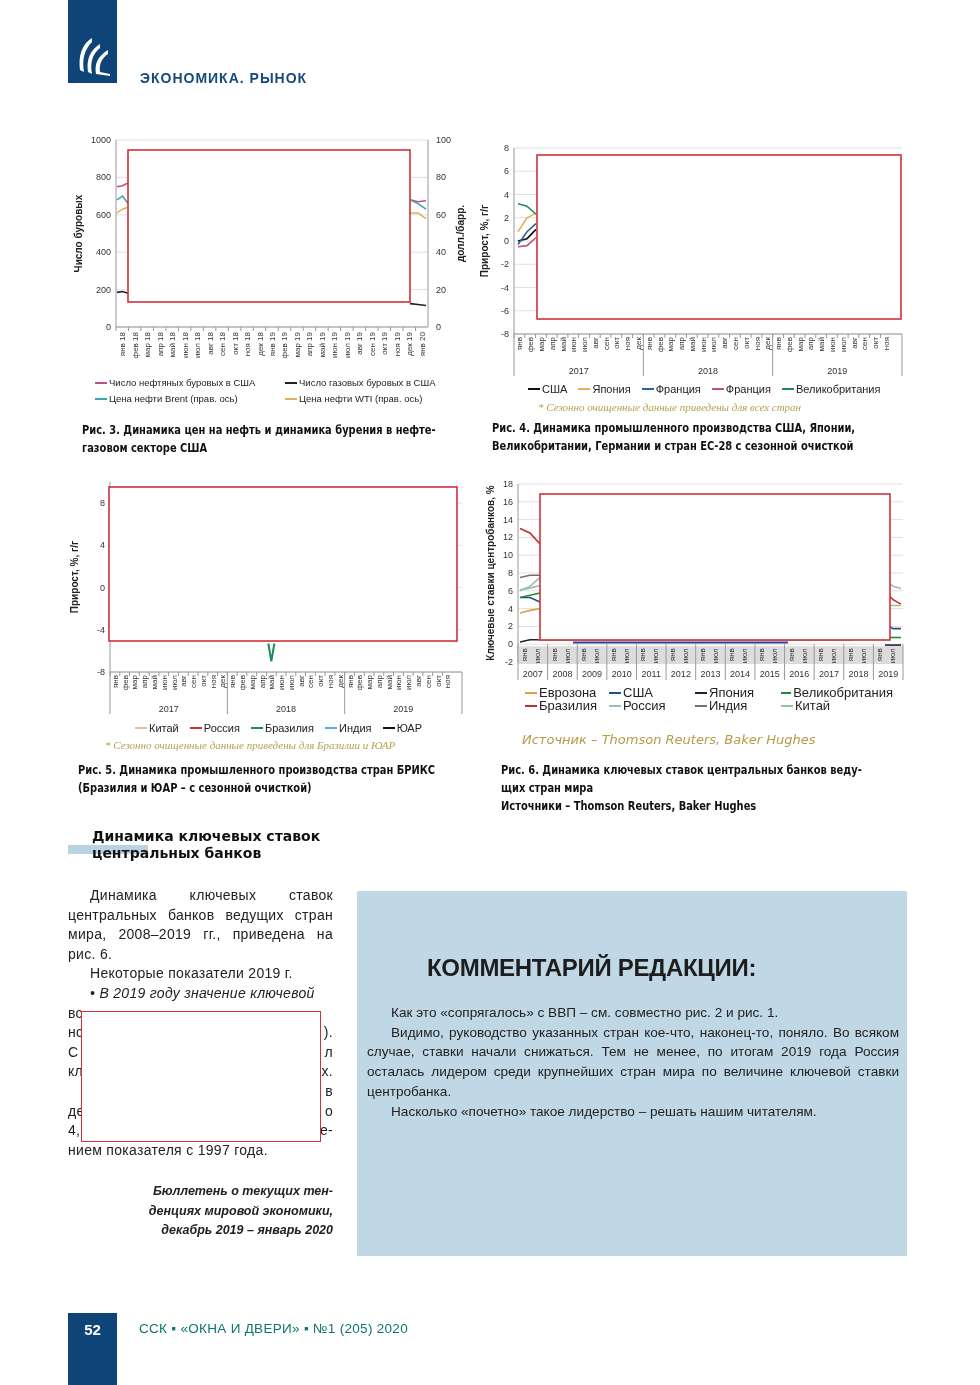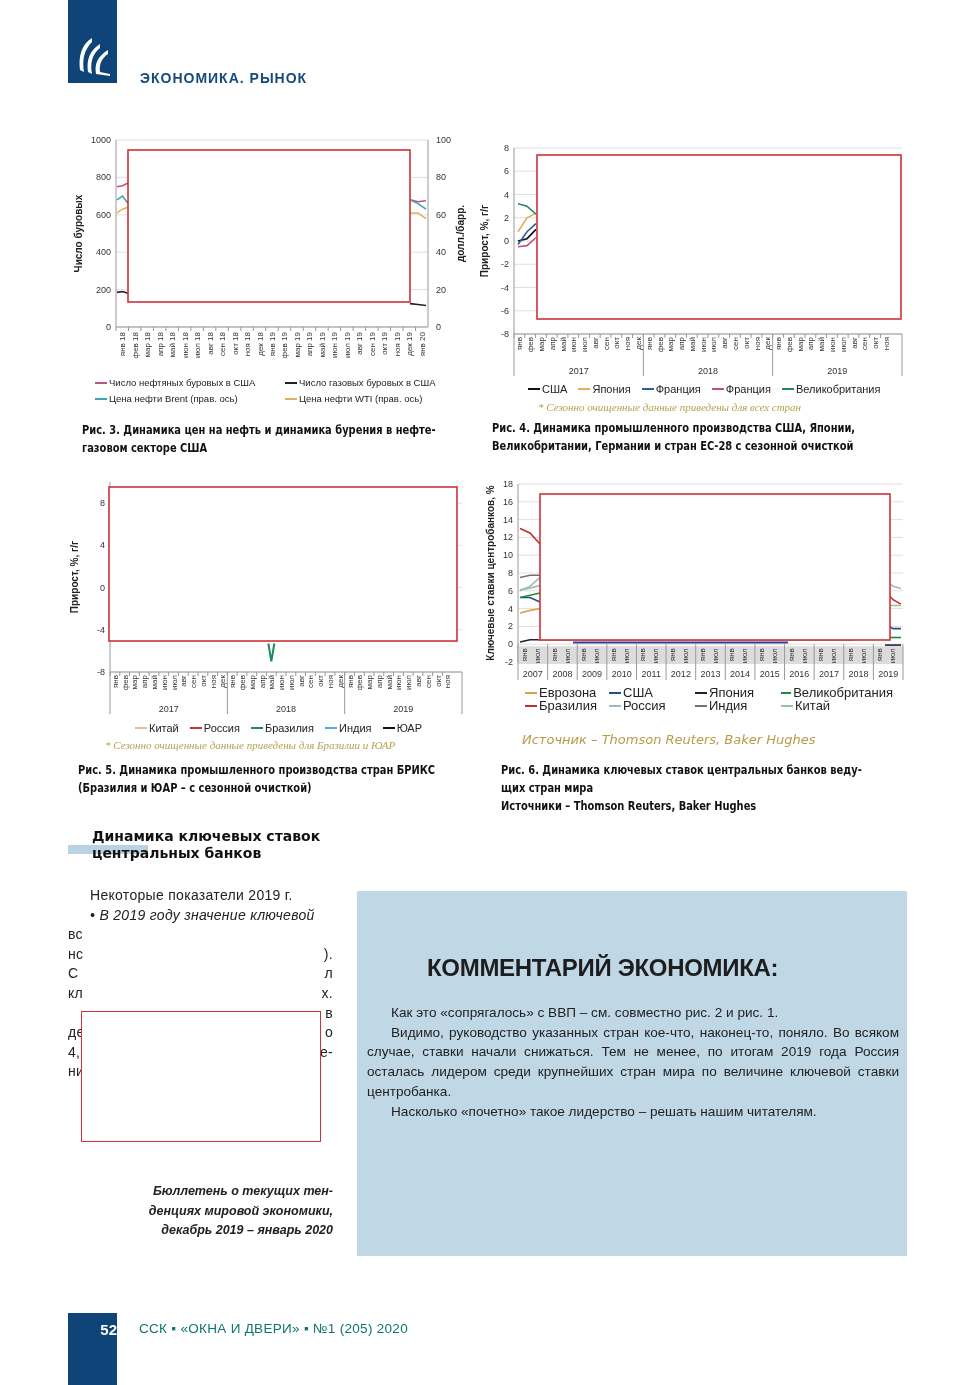--- a/index.html
+++ b/index.html
@@ -24,21 +24,21 @@
   .subhead { left: 92px; top: 828px; font-family: "DejaVu Sans", sans-serif; font-weight: bold; font-size: 14px; line-height: 17px; color: #111; }
   .body-col { left: 68px; top: 886px; width: 265px; font-size: 14px; line-height: 19.6px; color: #222; text-align: justify; letter-spacing: 0.3px; }
   .body-col p { text-indent: 22px; }
   .redact { position: absolute; border: 1.5px solid #d0303a; background: #fff; }
   .citation { left: 110px; top: 1182px; width: 223px; text-align: right; font-style: italic; font-weight: bold; font-size: 12.5px; line-height: 19.5px; color: #222; }
   .comment-box { left: 357px; top: 891px; width: 550px; height: 365px; background: #c0d8e6; }
   .comment-title { position: absolute; left: 70px; top: 63px; font-weight: bold; font-size: 24px; color: #1d1d1d; letter-spacing: -0.3px; }
   .comment-body { position: absolute; left: 10px; top: 112px; width: 532px; font-size: 13.6px; line-height: 19.7px; color: #222; text-align: justify; }
   .comment-body p { text-indent: 24px; }
   .foot-bar { left: 68px; top: 1313px; width: 49px; height: 72px; background: #0f4478; }
-  .page-num { position: absolute; left: 0; top: 8px; width: 49px; text-align: right; color: #fff; font-weight: bold; font-size: 15px; }
+  .page-num { position: absolute; left: 0; top: 8px; width: 49px; text-align: center; color: #fff; font-weight: bold; font-size: 15px; }
   .footer-text { left: 139px; top: 1321px; font-size: 13.5px; color: #0f766e; letter-spacing: 0.3px; }
 </style>
 </head>
 <body>
 
 <div class="abs logo-bar">
   <svg width="38" height="42" viewBox="0 0 38 42">
     <path d="M18 2 C8 8 4 20 6 34 L10 36 C8 24 10 14 18 6 Z" fill="#fff"></path>
     <path d="M26 8 C16 14 12 24 14 36 L18 38 C16 28 18 18 26 12 Z" fill="#fff"></path>
     <path d="M34 14 C24 20 20 28 22 38 L36 40 L36 38 L26 36 C25 28 28 22 34 18 Z" fill="#fff"></path>
@@ -572,20 +572,21 @@
   <div>Источники – Thomson Reuters, Baker Hughes</div>
 </div>
 
 <div class="abs subhead-bar"></div>
 <div class="abs subhead">
   <div>Динамика ключевых ставок</div>
   <div>центральных банков</div>
 </div>
 
 <div class="abs body-col">
+  <p>Динамика ключевых ставок центральных банков ведущих стран мира, 2008–2019 гг., приведена на рис. 6.</p>
   <p>Некоторые показатели 2019 г.</p>
   <p style="text-indent:22px;font-style:italic;">• В 2019 году значение ключевой</p>
   <div style="position:relative;height:137px;">
     <div style="display:flex;justify-content:space-between;">
         <span>вс</span>
         <span></span>
       </div>
     <div style="display:flex;justify-content:space-between;">
         <span>нс</span>
         <span>).</span>
@@ -615,21 +616,21 @@
 </div>
 <div class="redact" style="left:81px;top:1011px;width:240px;height:131px;"></div>
 
 <div class="abs citation">
   <div>Бюллетень о текущих тен-</div>
   <div>денциях мировой экономики,</div>
   <div>декабрь 2019 – январь 2020</div>
 </div>
 
 <div class="abs comment-box">
-  <div class="comment-title">КОММЕНТАРИЙ ЭКОНОМИКА:</div>
+  <div class="comment-title">КОММЕНТАРИЙ РЕДАКЦИИ:</div>
   <div class="comment-body">
     <p>Как это «сопрягалось» с ВВП – см. совместно рис. 2 и рис. 1.</p>
     <p>Видимо, руководство указанных стран кое-что, наконец-то, поняло. Во всяком случае, ставки начали снижаться. Тем не менее, по итогам 2019 года Россия осталась лидером среди крупнейших стран мира по величине ключевой ставки центробанка.</p>
     <p>Насколько «почетно» такое лидерство – решать нашим читателям.</p>
   </div>
 </div>
 
 <div class="abs foot-bar">
   <div class="page-num">52</div>
 </div>

